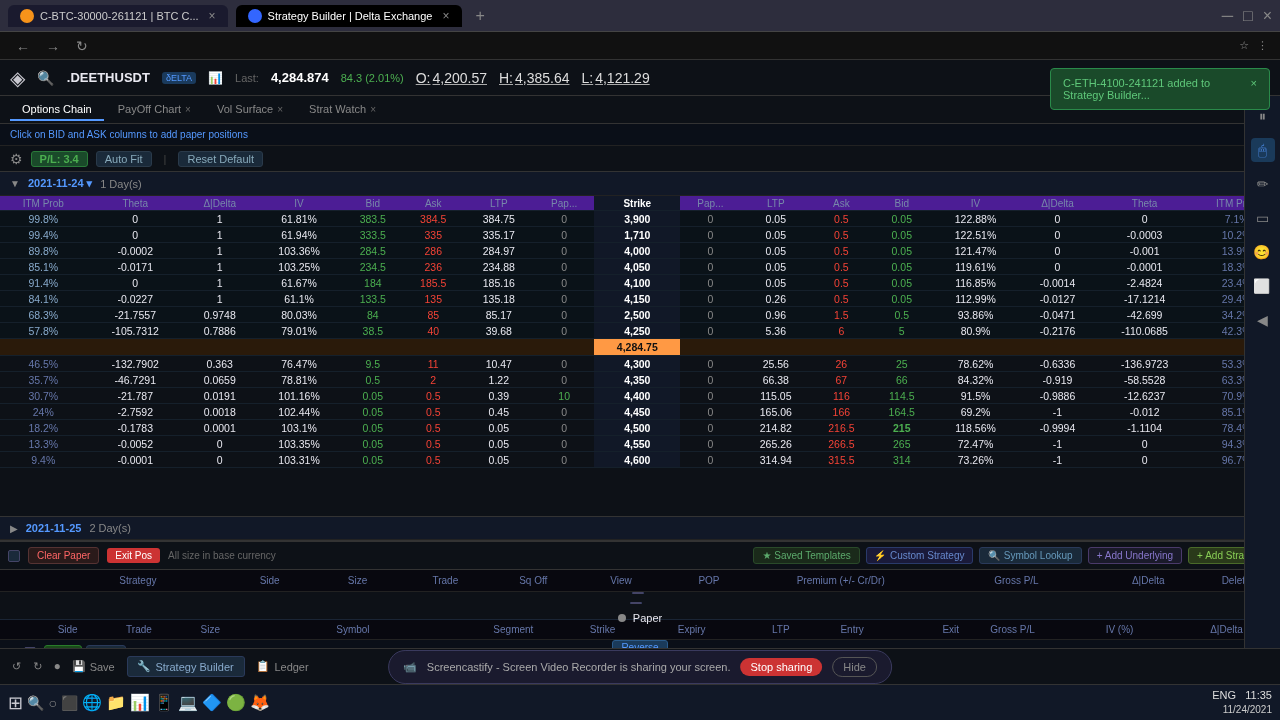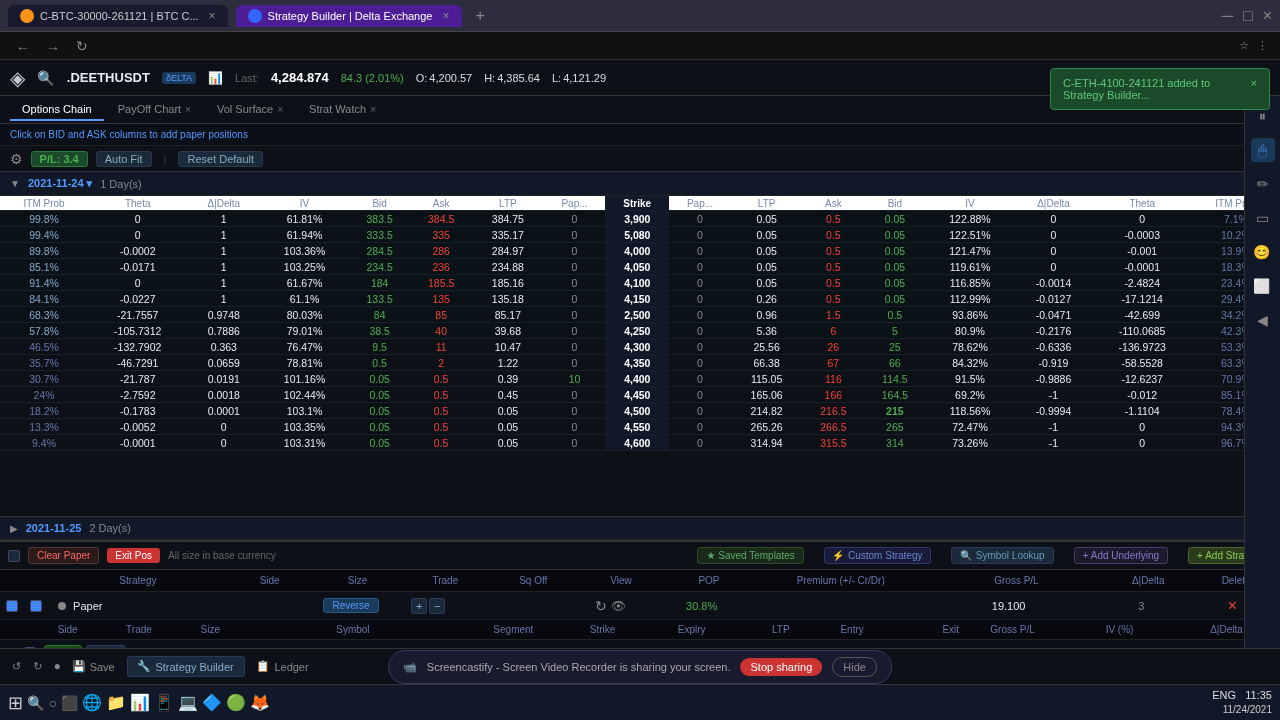--- a/index.html
+++ b/index.html
@@ -1,36 +1,36 @@
 <!DOCTYPE html>
 <html><head>
   <meta charset="utf-8">
   <style>
     * { margin: 0; padding: 0; box-sizing: border-box; }
     body { background: #1a1a2e; color: #c8c8d0; font-family: 'Segoe UI', Arial, sans-serif; font-size: 11px; overflow: hidden; width: 1280px; height: 720px; }
     
     
     .browser-chrome { background: #2d2d3d; height: 32px; display: flex; align-items: center; padding: 0 8px; gap: 8px; border-bottom: 1px solid #444; }
     .browser-tab { background: #1a1a2e; color: #ccc; font-size: 11px; padding: 4px 12px; border-radius: 6px 6px 0 0; display: flex; align-items: center; gap: 6px; }
-    .browser-tab.active { background: #4c1d95; color: #fff; }
+    .browser-tab.active { background: #000000; color: #fff; }
     .tab-icon { width: 14px; height: 14px; background: #f7931a; border-radius: 50%; display: inline-block; }
     .tab-close { color: #888; font-size: 12px; cursor: pointer; margin-left: 4px; }
     
     
     .address-bar { background: #111; height: 28px; display: flex; align-items: center; padding: 0 12px; gap: 8px; border-bottom: 1px solid #333; }
     .address-input { background: #1e1e2e; border: 1px solid #444; color: #aae; padding: 2px 8px; border-radius: 12px; font-size: 11px; width: 380px; }
     .nav-btn { color: #888; font-size: 14px; cursor: pointer; padding: 0 4px; }
     
     
     .top-bar { background: #0d1117; height: 36px; display: flex; align-items: center; padding: 0 10px; gap: 12px; border-bottom: 1px solid #333; }
     .symbol { color: #e8e8f0; font-weight: bold; font-size: 13px; }
     .delta-badge { background: #1a3a5c; color: #5599ff; font-size: 9px; padding: 1px 4px; border-radius: 3px; }
     .price-main { color: #ffffff; font-weight: bold; font-size: 13px; }
     .price-change-pos { color: #4caf50; font-size: 11px; }
-    .price-item { color: #aaa; font-size: 11px; }
+    .price-item { color: #aaa; font-size: 14px; text-decoration: underline; }
     .price-item span { color: #ddd; }
     .top-right { margin-left: auto; display: flex; align-items: center; gap: 8px; }
     
     
     .notification { position: absolute; right: 10px; top: 68px; background: #1a4a2a; border: 1px solid #2a8a4a; color: #5fc87a; font-size: 11px; padding: 8px 12px; border-radius: 4px; max-width: 220px; z-index: 100; }
     .notif-close { float: right; cursor: pointer; color: #5fc87a; }
     
     
     .tabs { background: #0d1117; height: 28px; display: flex; align-items: center; padding: 0 10px; border-bottom: 1px solid #333; gap: 2px; }
     .tab { padding: 4px 12px; font-size: 11px; color: #888; cursor: pointer; border-bottom: 2px solid transparent; }
@@ -55,21 +55,21 @@
     .date-row .expiry { color: #5599ff; font-weight: bold; }
     .date-row .days { color: #888; }
     .expand-arrow { color: #888; font-size: 10px; cursor: pointer; }
     .dot-right { margin-left: auto; width: 8px; height: 8px; background: #5599ff; border-radius: 50%; }
     
     
     .options-table { width: 100%; border-collapse: collapse; font-size: 10.5px; }
     .section-header { background: #0d1117; }
     .section-header td { color: #6677aa; text-align: center; padding: 2px 4px; font-size: 10px; border-bottom: 1px solid #222; }
     .section-header .call-header { color: #4488dd; }
-    .col-header td { color: #7788aa; text-align: center; padding: 2px 4px; font-size: 10px; border-bottom: 1px solid #1a2a3a; background: #ffffff; }
+    .col-header td { color: #7788aa; text-align: center; padding: 2px 4px; font-size: 10px; border-bottom: 1px solid #1a2a3a; background: #4c1d95; }
     
     .options-table td { text-align: center; padding: 1.5px 4px; border-bottom: 1px solid #15202b; white-space: nowrap; }
     
     
     .strategy-section { background: #0d1117; border-top: 2px solid #333; }
     .strategy-toolbar { height: 28px; display: flex; align-items: center; padding: 0 8px; gap: 8px; border-bottom: 1px solid #333; }
     .btn-clear { background: #2a1a1a; color: #ff6666; border: 1px solid #553333; padding: 2px 8px; border-radius: 3px; font-size: 10px; cursor: pointer; }
     .btn-exit { background: #cc3333; color: #fff; border: none; padding: 2px 8px; border-radius: 3px; font-size: 10px; cursor: pointer; }
     .btn-saved { background: #1a2a1a; color: #5caa6c; border: 1px solid #2a4a2a; padding: 2px 8px; border-radius: 3px; font-size: 10px; cursor: pointer; }
     .btn-custom { background: #1a1a3a; color: #6688cc; border: 1px solid #2a3a6a; padding: 2px 8px; border-radius: 3px; font-size: 10px; cursor: pointer; }
@@ -234,21 +234,21 @@
   </tr>
           <tr style="background: rgb(10, 18, 24);">
     <td style="color:#88aacc">99.4%</td>
     <td style="color:#e8e8f0">0</td>
     <td style="color:#e8e8f0">1</td>
     <td style="color:#e8e8f0">61.94%</td>
     <td style="color:#4caf50;cursor:pointer;">333.5</td>
     <td style="color:#f44336;cursor:pointer;">335</td>
     <td style="color:#e8e8f0">335.17</td>
     <td style="color:#888">0</td>
-    <td style="background:#111827;color:#ffffff;font-weight:bold;cursor:pointer;">5,080</td>
+    <td style="background:#111827;color:#ffffff;font-weight:bold;cursor:pointer;">1,710</td>
     <td style="color:#888">0</td>
     <td style="color:#e8e8f0">0.05</td>
     <td style="color:#f44336;cursor:pointer;">0.5</td>
     <td style="color:#4caf50;cursor:pointer;">0.05</td>
     <td style="color:#e8e8f0">122.51%</td>
     <td style="color:#e8e8f0">0</td>
     <td style="color:#e8e8f0">-0.0003</td>
     <td style="color:#6677aa">10.2%</td>
   </tr>
           <tr style="background: rgb(10, 18, 24);">
@@ -358,20 +358,25 @@
     <td style="background:#111827;color:#ffffff;font-weight:bold;cursor:pointer;">4,250</td>
     <td style="color:#888">0</td>
     <td style="color:#e8e8f0">5.36</td>
     <td style="color:#f44336;cursor:pointer;">6</td>
     <td style="color:#4caf50;cursor:pointer;">5</td>
     <td style="color:#e8e8f0">80.9%</td>
     <td style="color:#e8e8f0">-0.2176</td>
     <td style="color:#e8e8f0">-110.0685</td>
     <td style="color:#6677aa">42.3%</td>
   </tr>
+          <tr style="background: rgb(42, 26, 10);">
+            <td colspan="8" style="color:#888;"></td>
+    <td style="background:#ff9944;color:#111;font-weight:bold;text-align:center;padding:2px 4px;">4,284.75</td>
+    <td colspan="8" style="color:#888;"></td>
+          </tr>
           <tr>
     <td style="color:#6677aa">46.5%</td>
     <td style="color:#e8e8f0">-132.7902</td>
     <td style="color:#e8e8f0">0.363</td>
     <td style="color:#e8e8f0">76.47%</td>
     <td style="color:#4caf50;cursor:pointer;">9.5</td>
     <td style="color:#f44336;cursor:pointer;">11</td>
     <td style="color:#e8e8f0">10.47</td>
     <td style="color:#888">0</td>
     <td style="background:#111827;color:#ffffff;font-weight:bold;cursor:pointer;">4,300</td>
@@ -510,21 +515,21 @@
   </div>
 </div>
 
 <div class="strategy-section">
 
   <div class="strategy-toolbar">
     <span style="width:12px;height:12px;border:1px solid #446;background:#1a2a3a;display:inline-block;border-radius:2px;"></span>
     <button class="btn-clear">Clear Paper</button>
     <button class="btn-exit">Exit Pos</button>
     <span style="color:#666;font-size:10px;">All size in base currency</span>
-    <div style="margin-left:auto;display:flex;gap:20px;align-items:flex-start;">
+    <div style="margin-left:auto;display:flex;gap:6px;align-items:flex-start;">
       <button class="btn-saved">
         <span>★</span>
         <span>Saved Templates</span>
       </button>
       <button class="btn-custom">
         <span>⚡</span>
         <span>Custom Strategy</span>
       </button>
       <button class="btn-symbol">
         <span>🔍</span>
@@ -547,21 +552,21 @@
     <div style="flex:1;text-align:center;">Trade</div>
     <div style="flex:1;text-align:center;">Sq Off</div>
     <div style="flex:1;text-align:center;">View</div>
     <div style="flex:1;text-align:center;">POP</div>
     <div style="flex:2;text-align:center;">Premium (+/- Cr/Dr)</div>
     <div style="flex:2;text-align:center;">Gross P/L</div>
     <div style="flex:1;text-align:center;">Δ|Delta</div>
     <div style="flex:1;text-align:center;">Delete</div>
   </div>
 
-  <div style="display:flex;align-items:center;background:#0d1117;height:28px;border-bottom:1px solid #1a2535;padding:0 6px;gap:8px;">
+  <div style="display:flex;align-items:center;background:#0d1117;height:28px;border-bottom:1px solid #1a2535;padding:0 6px;gap:8px;flex-direction:column;">
     <span style="width:12px;height:12px;border:1px solid #446;background:#4488ff;display:inline-block;border-radius:2px;margin-right:4px;"></span>
     <span style="width:12px;height:12px;border:1px solid #446;background:#4488ff;display:inline-block;border-radius:2px;margin-right:8px;"></span>
     <span style="color:#e8e8f0;flex:2;font-size:11px;">
       <span style="width:8px;height:8px;background:#888;border-radius:50%;display:inline-block;margin-right:4px;"></span>
       <span>Paper</span>
     </span>
     <div style="flex:1;"></div>
     <button class="btn-reverse">Reverse</button>
     <div class="qty-controls" style="flex:1;justify-content:center;">
       <span class="qty-btn">+</span>

